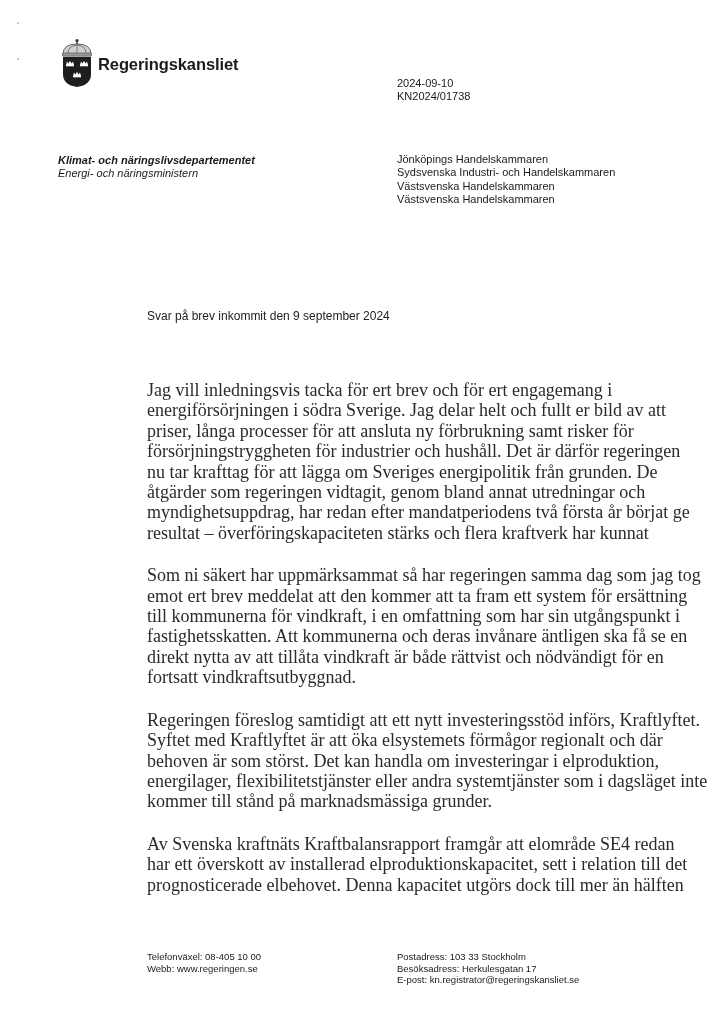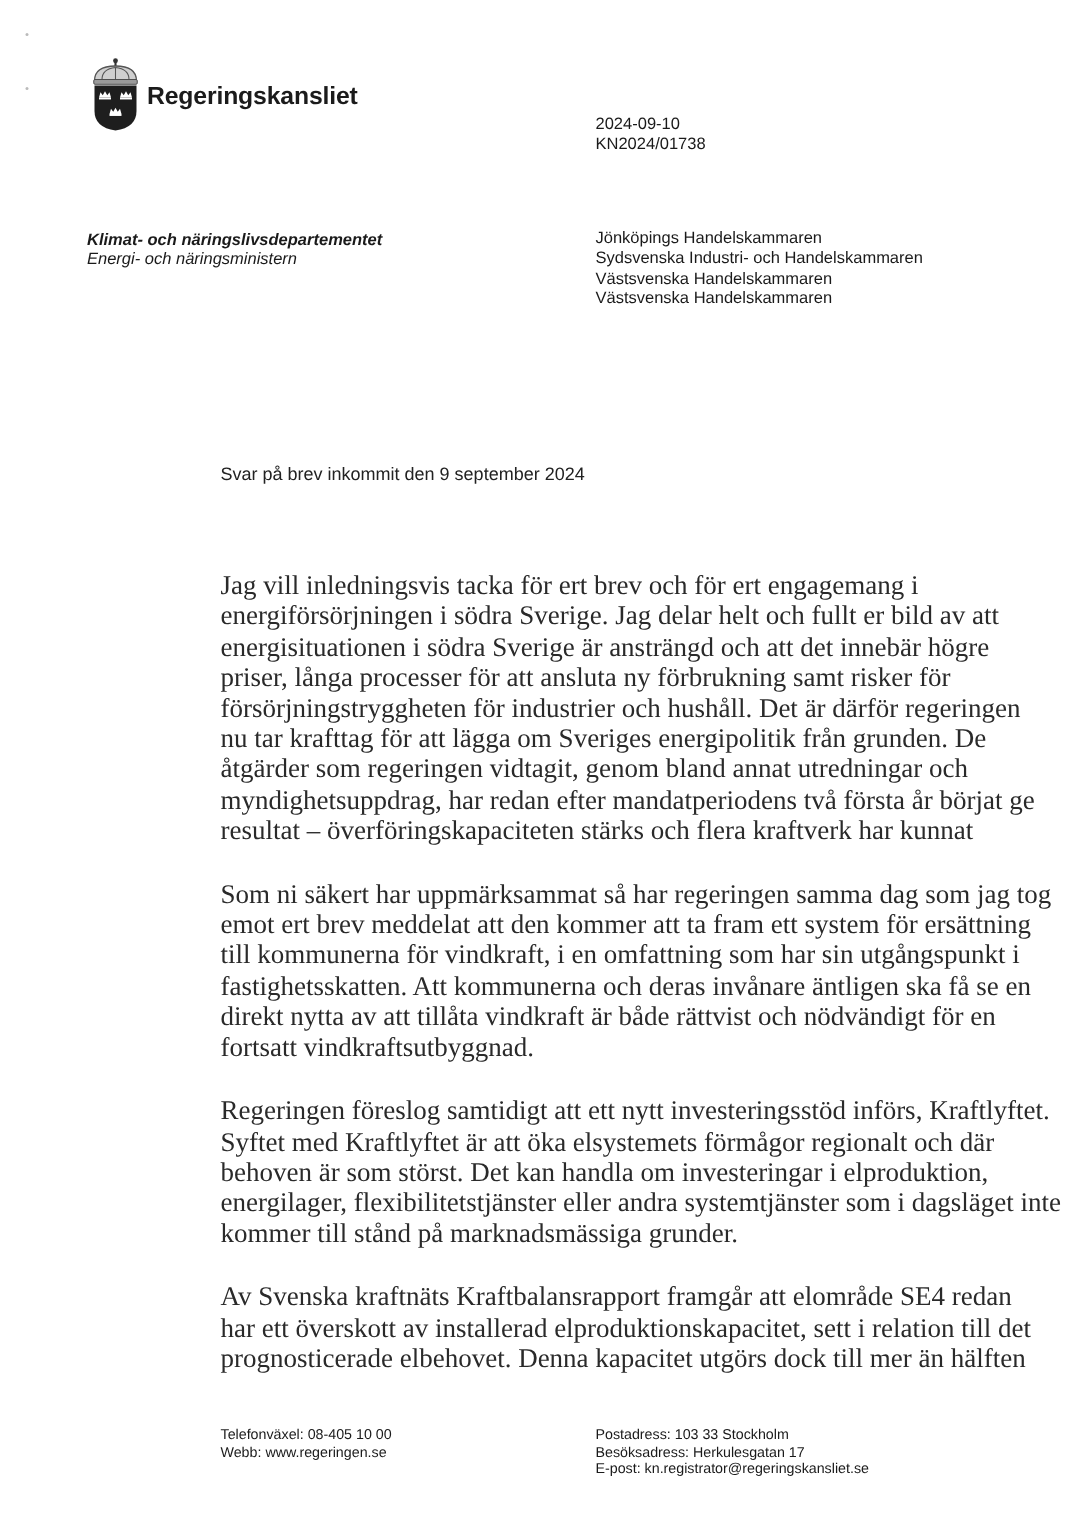--- a/index.html
+++ b/index.html
@@ -74,21 +74,20 @@
   <div>Västsvenska Handelskammaren</div>
   <div>Västsvenska Handelskammaren</div>
 </div>
 
 <div class="abs subject sans">Svar på brev inkommit den 9 september 2024</div>
 
 <div class="abs body serif">
   <p>
     <span class="line">Jag vill inledningsvis tacka för ert brev och för ert engagemang i</span>
     <span class="line">energiförsörjningen i södra Sverige. Jag delar helt och fullt er bild av att</span>
-    <span class="line">energisituationen i södra Sverige är ansträngd och att det innebär högre</span>
     <span class="line">priser, långa processer för att ansluta ny förbrukning samt risker för</span>
     <span class="line">försörjningstryggheten för industrier och hushåll. Det är därför regeringen</span>
     <span class="line">nu tar krafttag för att lägga om Sveriges energipolitik från grunden. De</span>
     <span class="line">åtgärder som regeringen vidtagit, genom bland annat utredningar och</span>
     <span class="line">myndighetsuppdrag, har redan efter mandatperiodens två första år börjat ge</span>
     <span class="line">resultat – överföringskapaciteten stärks och flera kraftverk har kunnat</span>
   </p>
   <p>
     <span class="line">Som ni säkert har uppmärksammat så har regeringen samma dag som jag tog</span>
     <span class="line">emot ert brev meddelat att den kommer att ta fram ett system för ersättning</span>

